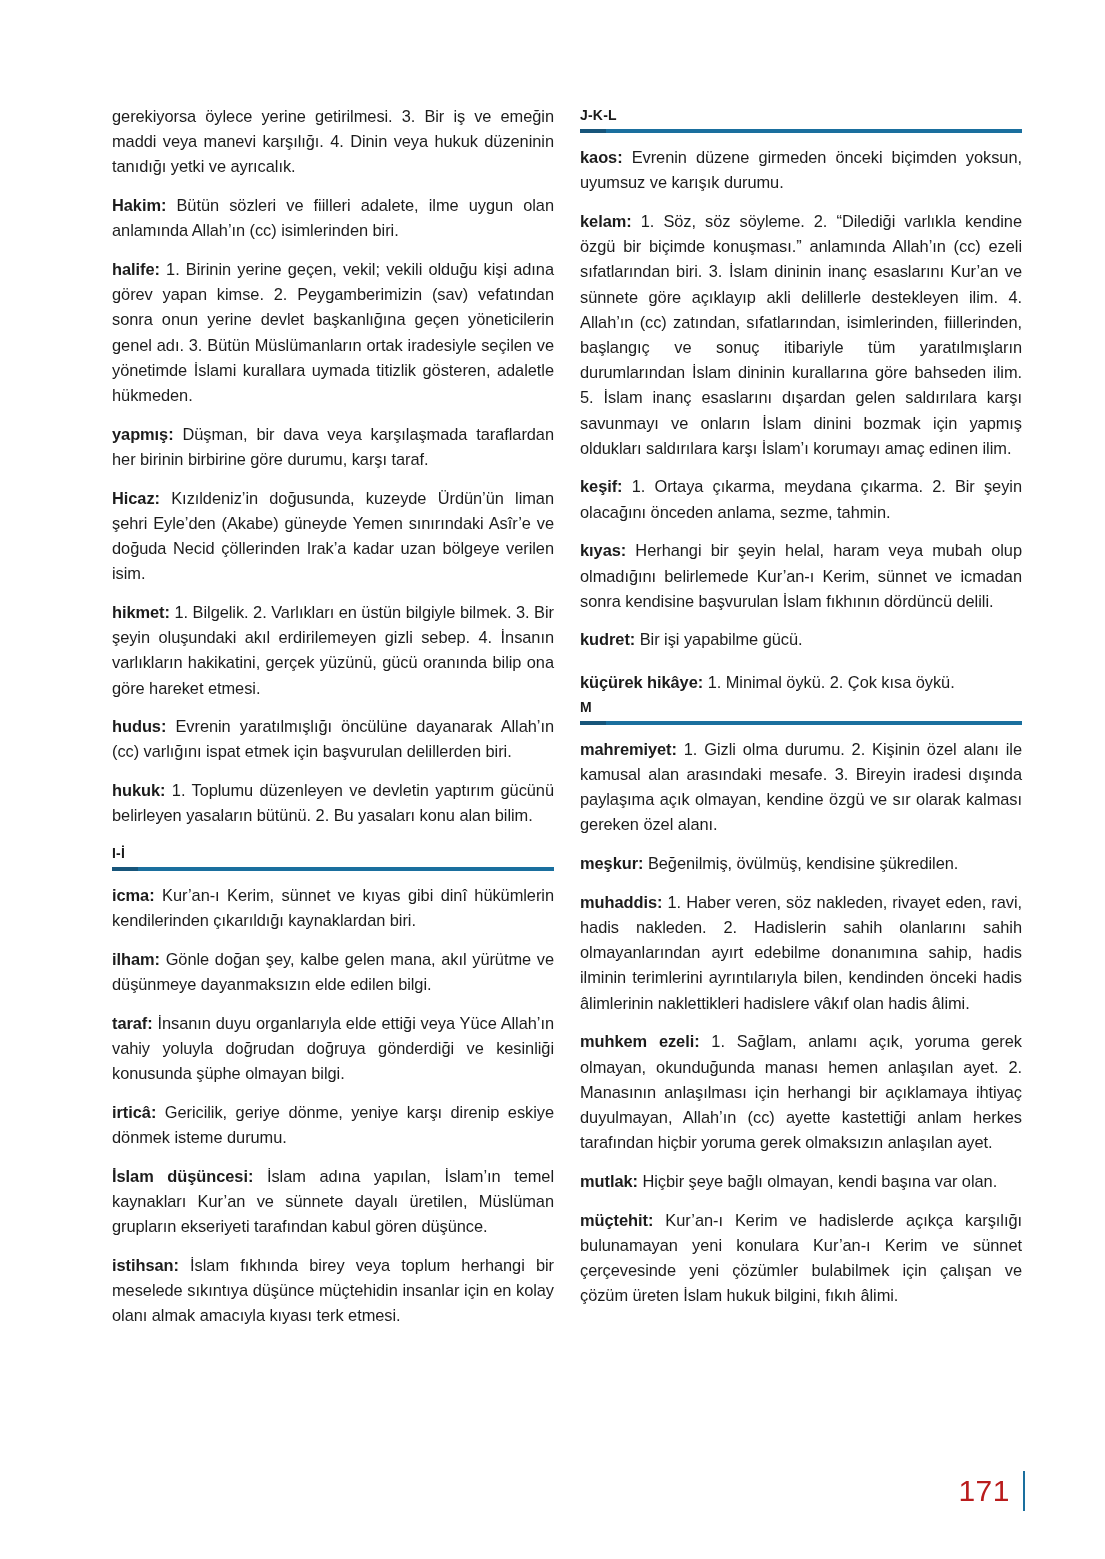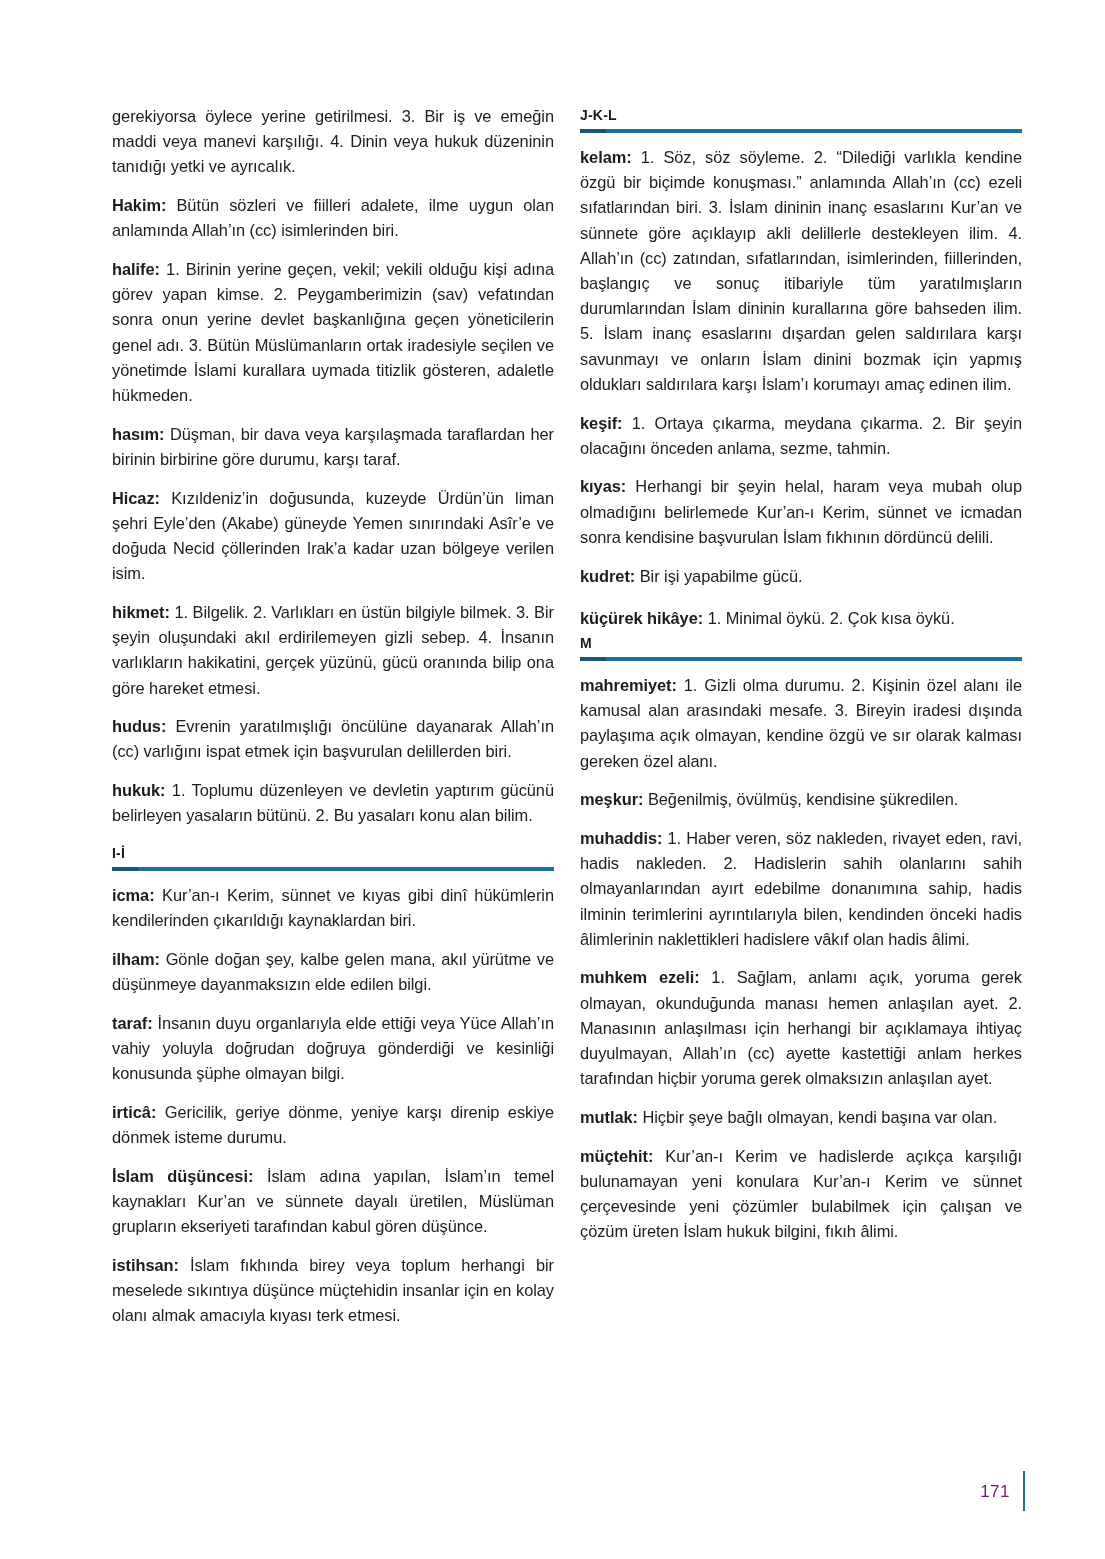--- a/index.html
+++ b/index.html
@@ -96,23 +96,23 @@
   #footer {
     position: absolute;
     right: 80px;
     bottom: 46px;
     display: flex;
     align-items: center;
     gap: 13px;
     height: 44px;
   }
   #footer .page-num {
-    font-size: 17px;
+    font-size: 30px;
     font-weight: normal;
-    color: #701a75;
+    color: #b91c1c;
     line-height: 1;
     letter-spacing: 0.5px;
     margin-left: 33px;
   }
   #footer .bar {
     width: 2px;
     height: 40px;
     background: #1a6f9e;
     display: block;
   }
@@ -125,21 +125,21 @@
   <div id="columns">
 
     <div class="column">
 
       <p class="entry plain"><span class="term"></span><span>gerekiyorsa öylece yerine getirilmesi. 3. Bir iş ve emeğin maddi veya manevi karşılığı. 4. Dinin veya hukuk düzeninin tanıdığı yetki ve ayrıcalık.</span></p>
 
       <p class="entry"><span class="term">Hakim:</span><span> Bütün sözleri ve fiilleri adalete, ilme uygun olan anlamında Allah’ın (cc) isimlerinden biri.</span></p>
 
       <p class="entry"><span class="term">halife:</span><span> 1. Birinin yerine geçen, vekil; vekili olduğu kişi adına görev yapan kimse. 2. Peygamberimizin (sav) vefatından sonra onun yerine devlet başkanlığına geçen yöneticilerin genel adı. 3. Bütün Müslümanların ortak iradesiyle seçilen ve yönetimde İslami kurallara uymada titizlik gösteren, adaletle hükmeden.</span></p>
 
-      <p class="entry"><span class="term">hasım:</span><span> Düşman, bir dava veya karşılaşmada taraflardan her birinin birbirine göre durumu, karşı taraf.</span></p>
+      <p class="entry"><span class="term">yapmış:</span><span> Düşman, bir dava veya karşılaşmada taraflardan her birinin birbirine göre durumu, karşı taraf.</span></p>
 
       <p class="entry"><span class="term">Hicaz:</span><span> Kızıldeniz’in doğusunda, kuzeyde Ürdün’ün liman şehri Eyle’den (Akabe) güneyde Yemen sınırındaki Asîr’e ve doğuda Necid çöllerinden Irak’a kadar uzan bölgeye verilen isim.</span></p>
 
       <p class="entry"><span class="term">hikmet:</span><span> 1. Bilgelik. 2. Varlıkları en üstün bilgiyle bilmek. 3. Bir şeyin oluşundaki akıl erdirilemeyen gizli sebep. 4. İnsanın varlıkların hakikatini, gerçek yüzünü, gücü oranında bilip ona göre hareket etmesi.</span></p>
 
       <p class="entry"><span class="term">hudus:</span><span> Evrenin yaratılmışlığı öncülüne dayanarak Allah’ın (cc) varlığını ispat etmek için başvurulan delillerden biri.</span></p>
 
       <p class="entry"><span class="term">hukuk:</span><span> 1. Toplumu düzenleyen ve devletin yaptırım gücünü belirleyen yasaların bütünü. 2. Bu yasaları konu alan bilim.</span></p>
 
       <div class="section-head">
@@ -166,20 +166,21 @@
 
     <div class="column">
 
       <div class="section-head first">
         <span class="letters">J-K-L</span>
         <span class="rule">
             <span class="cap"></span>
           </span>
       </div>
 
+      <p class="entry"><span class="term">kaos:</span><span> Evrenin düzene girmeden önceki biçimden yoksun, uyumsuz ve karışık durumu.</span></p>
 
       <p class="entry"><span class="term">kelam:</span><span> 1. Söz, söz söyleme. 2. “Dilediği varlıkla kendine özgü bir biçimde konuşması.” anlamında Allah’ın (cc) ezeli sıfatlarından biri. 3. İslam dininin inanç esaslarını Kur’an ve sünnete göre açıklayıp akli delillerle destekleyen ilim. 4. Allah’ın (cc) zatından, sıfatlarından, isimlerinden, fiillerinden, başlangıç ve sonuç itibariyle tüm yaratılmışların durumlarından İslam dininin kurallarına göre bahseden ilim. 5. İslam inanç esaslarını dışardan gelen saldırılara karşı savunmayı ve onların İslam dinini bozmak için yapmış oldukları saldırılara karşı İslam’ı korumayı amaç edinen ilim.</span></p>
 
       <p class="entry"><span class="term">keşif:</span><span> 1. Ortaya çıkarma, meydana çıkarma. 2.  Bir şeyin olacağını önceden anlama, sezme, tahmin.</span></p>
 
       <p class="entry"><span class="term">kıyas:</span><span> Herhangi bir şeyin helal, haram veya mubah olup olmadığını belirlemede Kur’an-ı Kerim, sünnet ve icmadan sonra kendisine başvurulan İslam fıkhının dördüncü delili.</span></p>
 
       <p class="entry"><span class="term">kudret:</span><span> Bir işi yapabilme gücü.</span></p>
 
       <p class="entry" style="margin-bottom:1px;margin-top:17px;"><span class="term">küçürek hikâye:</span><span> 1. Minimal öykü. 2. Çok kısa öykü.</span></p>

